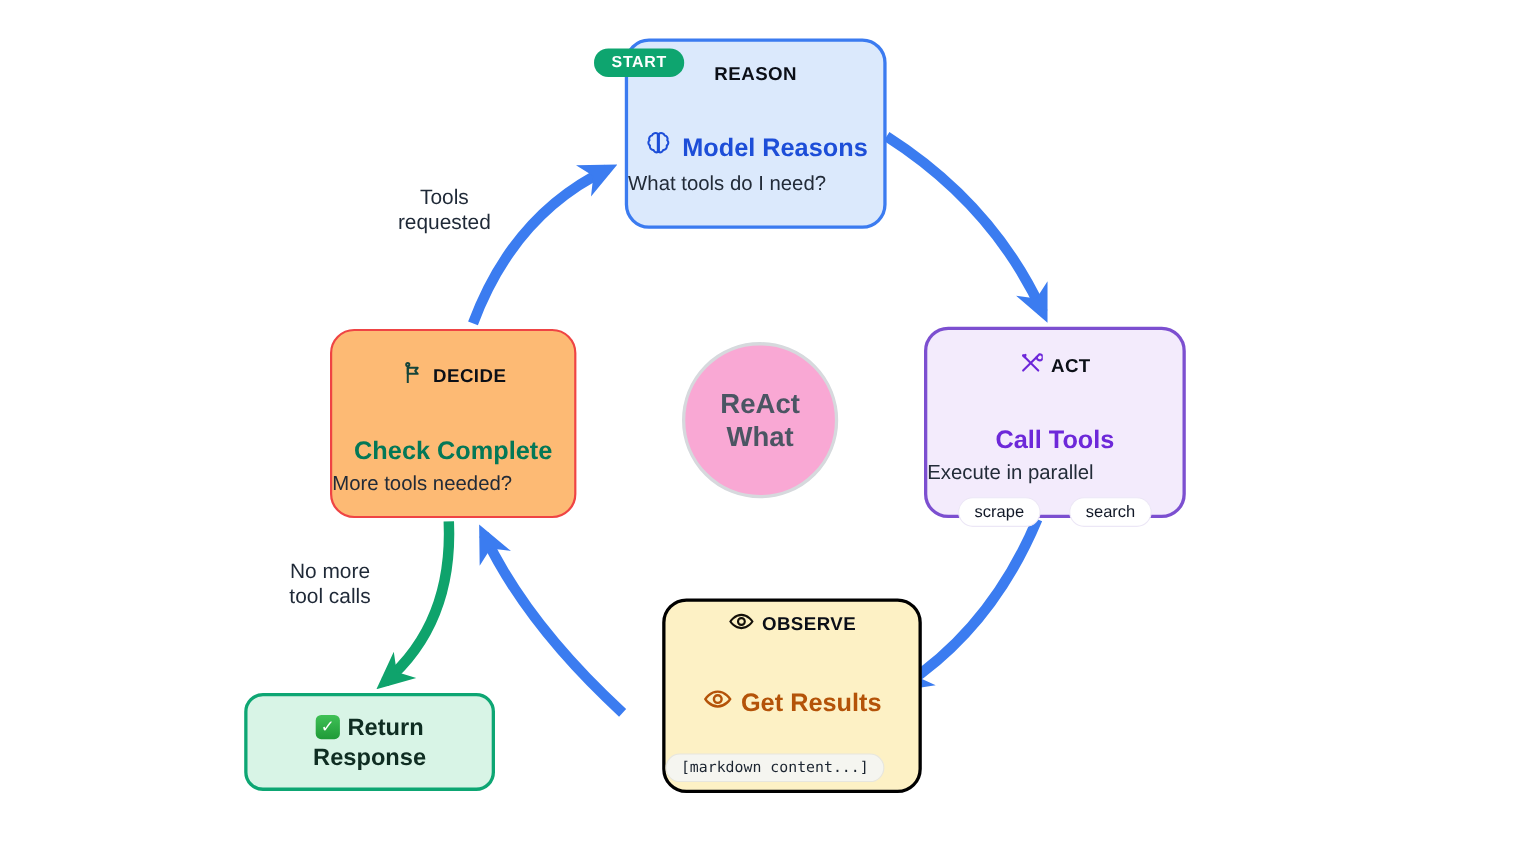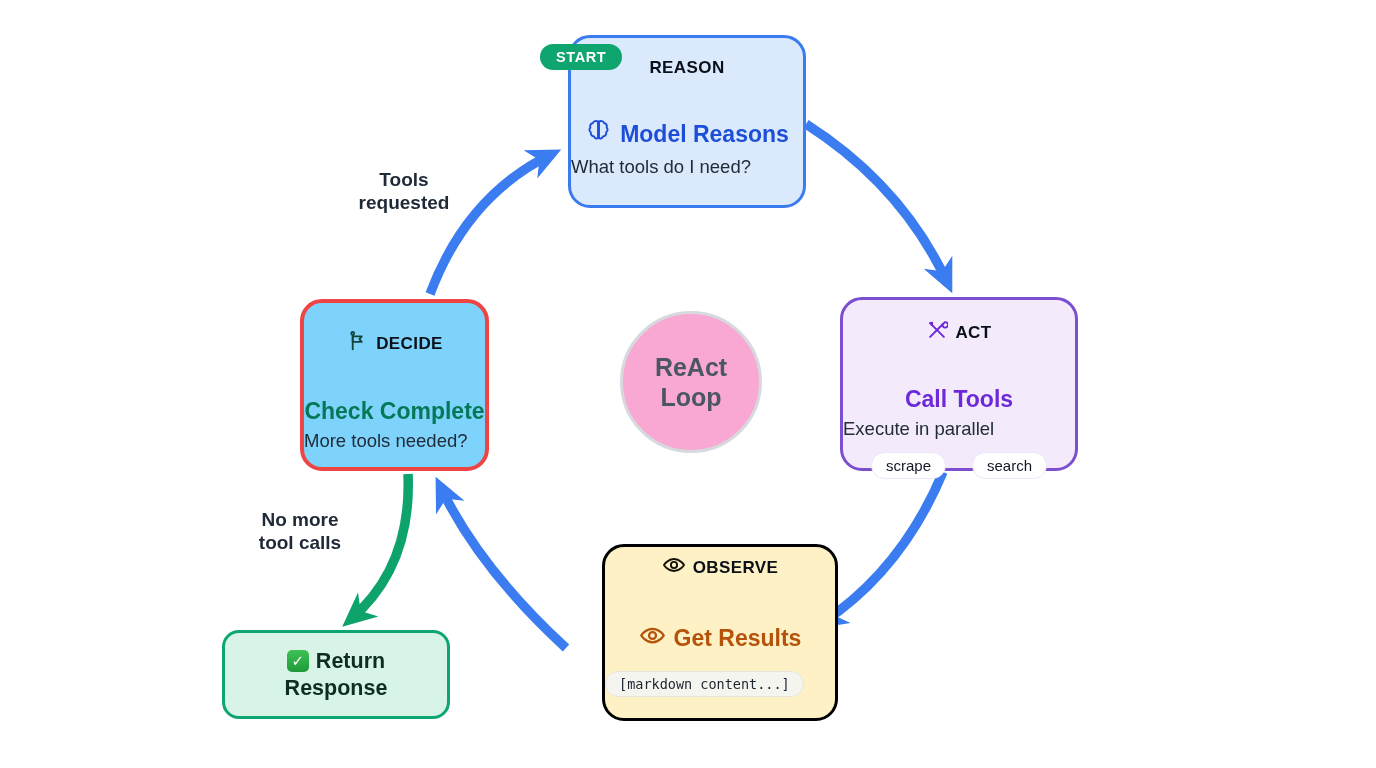--- a/index.html
+++ b/index.html
@@ -4,37 +4,37 @@
 <style>
   html,body{margin:0;padding:0;background:#ffffff;}
   body{font-family:"Liberation Sans","DejaVu Sans",sans-serif;}
   .canvas{position:relative;width:1376px;height:768px;background:#ffffff;overflow:hidden;}
   .arrow-layer{position:absolute;left:0;top:0;width:1376px;height:768px;}
 
   .node{position:absolute;box-sizing:border-box;border-radius:22px;text-align:left;z-index:2;}
   .node-reason{left:568px;top:35px;width:238px;height:173px;background:#dbe9fc;border:3px solid #3b7bf0;padding-top:20px;}
   .node-act{left:840px;top:297px;width:238px;height:174px;background:#f3ebfc;border:3px solid #7c4fd0;padding-top:19px;}
   .node-observe{left:602px;top:544px;width:236px;height:177px;background:#fdf1c5;border:3px solid #000000;padding-top:6px;}
-  .node-decide{left:300px;top:299px;width:189px;height:172px;background:#7dd3fc;border:4px solid #ef4444;padding-top:27px;}
+  .node-decide{left:300px;top:299px;width:224px;height:172px;background:#fdba74;border:2px solid #ef4444;padding-top:27px;}
 
   .node-header{font-size:17px;font-weight:700;color:#0b0f17;letter-spacing:.4px;display:flex;align-items:center;justify-content:center;gap:7px;margin-bottom:9px;}
   .node-title{font-size:23px;font-weight:700;display:flex;align-items:center;justify-content:center;gap:8px;margin-bottom:5px;margin-top:40px;}
   .t-blue{color:#1d4ed8;} .t-purple{color:#6d28d9;} .t-amber{color:#b45309;} .t-green{color:#047857;}
   .node-sub{font-size:18.5px;color:#222b38;}
 
   .pill-row{display:flex;justify-content:center;gap:26px;margin-top:12px;}
   .pill{background:#ffffff;border:1px solid #ece7f6;border-radius:999px;padding:4px 14px;font-size:15px;color:#111827;}
-  .code-pill{display:inline-block;margin-top:11px;background:#f5f5f0;border:1px solid #e7e6de;border-radius:999px;padding:4px 13px;font-size:13.5px;color:#1b2430;font-family:"DejaVu Sans Mono","Liberation Mono",monospace;}
+  .code-pill{display:inline-block;margin-top:25px;background:#f5f5f0;border:1px solid #e7e6de;border-radius:999px;padding:4px 13px;font-size:13.5px;color:#1b2430;font-family:"DejaVu Sans Mono","Liberation Mono",monospace;}
 
   .start-badge{position:absolute;left:540px;top:44px;z-index:5;background:#0ea56f;color:#ffffff;font-weight:700;font-size:14.5px;letter-spacing:.6px;border-radius:999px;padding:5px 16px;}
 
   .center-circle{position:absolute;left:620px;top:311px;width:136px;height:136px;border-radius:50%;background:#f9a8d4;border:3px solid #d6d9dd;display:flex;flex-direction:column;align-items:center;justify-content:center;z-index:1;}
   .center-circle span{font-size:25px;font-weight:700;color:#4b5563;line-height:1.22;}
 
-  .edge-label{position:absolute;text-align:center;font-size:19px;color:#1f2937;line-height:1.22;z-index:3;font-weight:bold;}
+  .edge-label{position:absolute;text-align:center;font-size:19px;color:#1f2937;line-height:1.22;z-index:3;}
   .label-tools{left:324px;top:168px;width:160px;}
   .label-nomore{left:220px;top:508px;width:160px;}
 
   .node-return{position:absolute;left:222px;top:630px;width:228px;height:89px;box-sizing:border-box;background:#d8f4e6;border:3.5px solid #0da673;border-radius:17px;z-index:2;display:flex;flex-direction:column;align-items:center;justify-content:center;text-align:center;}
   .return-line{font-size:21.5px;font-weight:700;color:#0f2d22;line-height:1.25;display:flex;align-items:center;justify-content:center;gap:7px;}
   .check-box{display:inline-flex;width:22px;height:22px;border-radius:5px;background:linear-gradient(#3fc156,#1f9a38);color:#ffffff;font-size:15px;font-weight:700;align-items:center;justify-content:center;}
 
   .icon-svg{display:inline-block;vertical-align:middle;}
 </style>
 </head>
@@ -133,21 +133,21 @@
       <span>DECIDE</span>
     </div>
     <div class="node-title t-green">
       <span>Check Complete</span>
     </div>
     <div class="node-sub">More tools needed?</div>
   </div>
 
   <div class="center-circle">
     <span>ReAct</span>
-    <span>Loop</span>
+    <span>What</span>
   </div>
 
   <div class="edge-label label-tools">
     <div>Tools</div>
     <div>requested</div>
   </div>
   <div class="edge-label label-nomore">
     <div>No more</div>
     <div>tool calls</div>
   </div>

